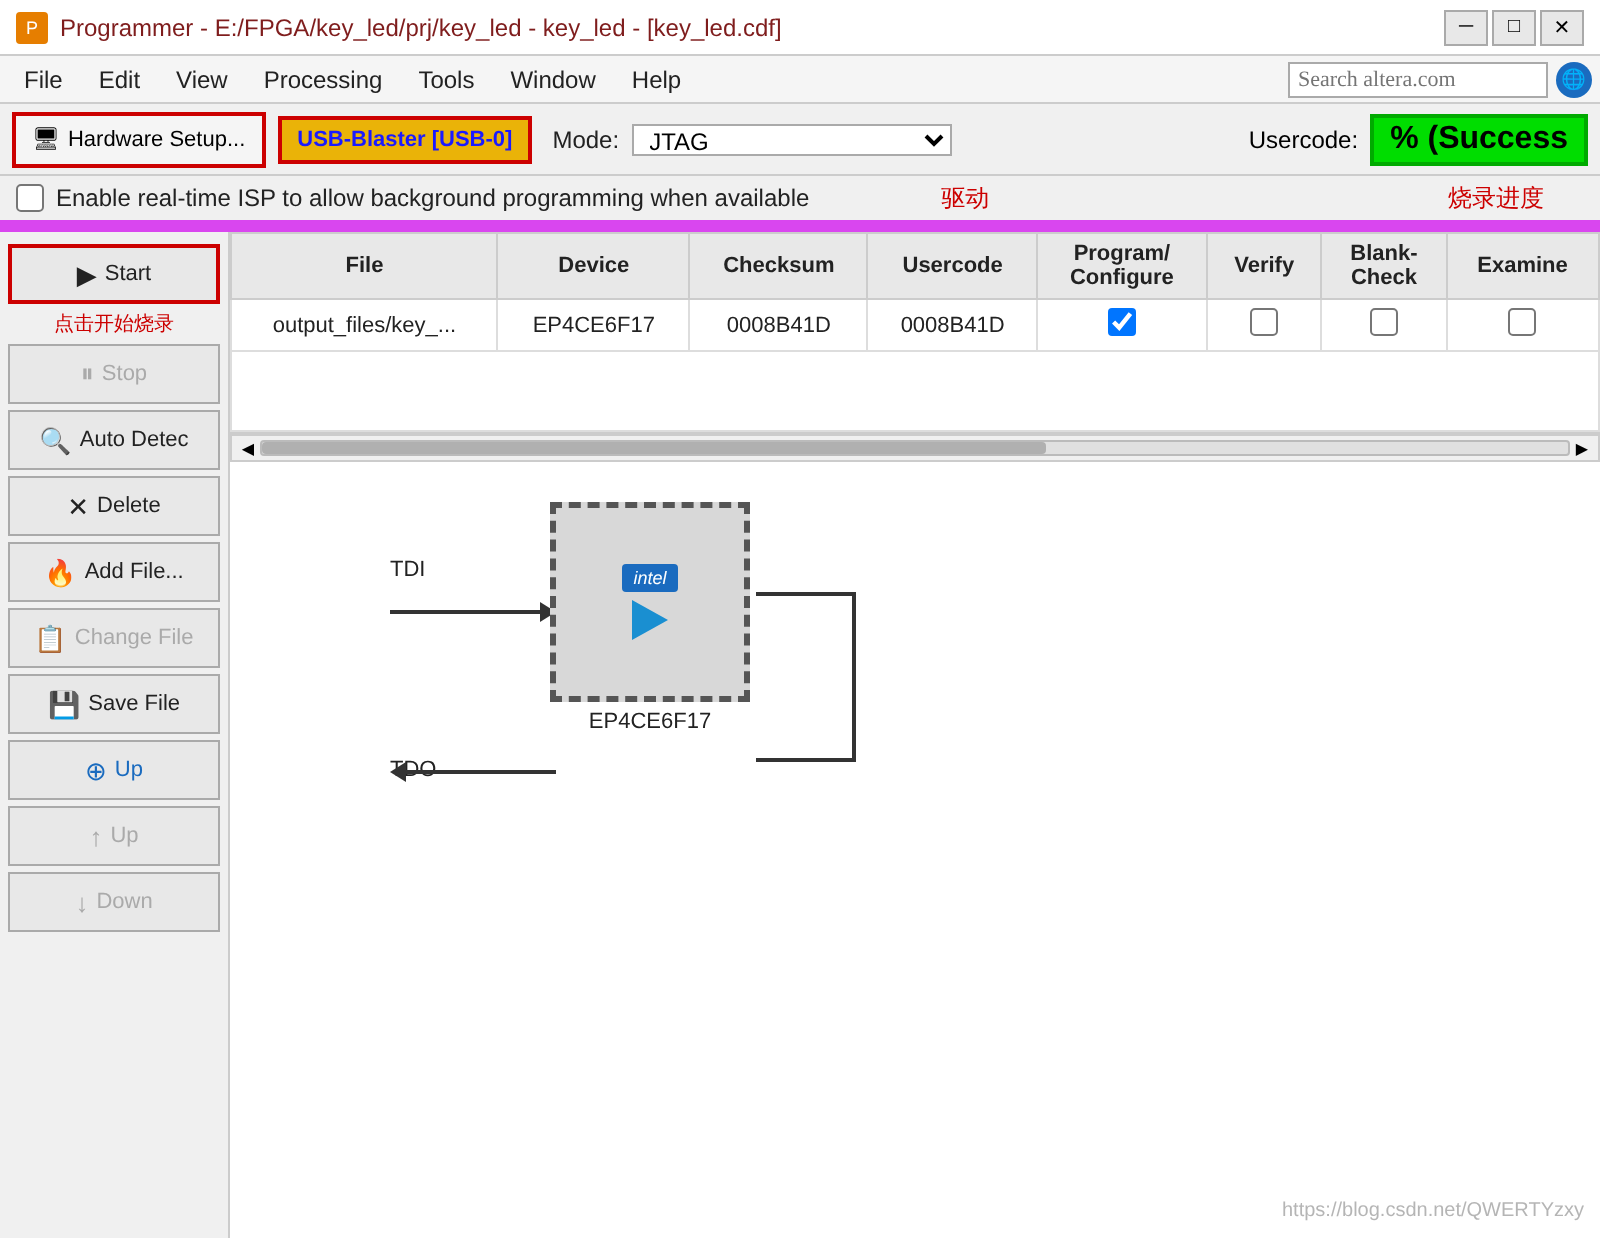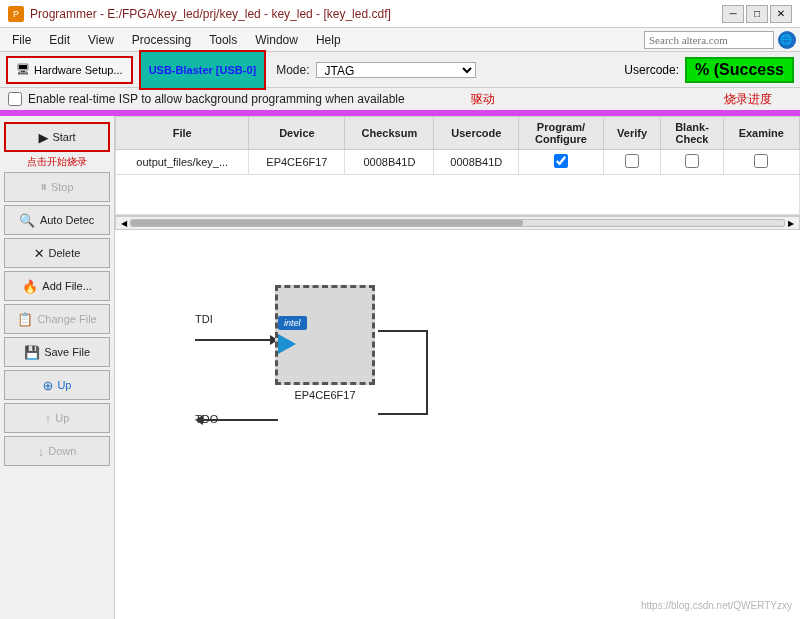--- a/index.html
+++ b/index.html
@@ -67,23 +67,23 @@
       padding: 2px 8px;
       height: 28px;
       cursor: pointer;
       display: flex;
       align-items: center;
       gap: 4px;
       font-size: 11px;
     }
     .usb-blaster-btn {
       border: 2px solid #cc0000;
-      background: #14b8a6;
+      background: #eab308;
       padding: 2px 8px;
-      height: 40px;
+      height: 24px;
       cursor: pointer;
       font-size: 11px;
       color: #1a1aff;
       font-weight: bold;
     }
     .mode-label { font-size: 12px; color: #222; margin-left: 4px; }
     .mode-dropdown {
       border: 1px solid #aaa;
       background: white;
       height: 16px;
@@ -215,36 +215,35 @@
       background: #b0b0b0;
       border-radius: 2px;
     }
     .scroll-arrow { width: 12px; height: 12px; font-size: 8px; cursor: pointer; display: flex; align-items: center; justify-content: center; }
 
     .diagram-area {
       flex: 1;
       background: white;
       position: relative;
       overflow: hidden;
-      margin-top: 35px;
     }
 
     .chip-diagram {
       position: absolute;
       top: 20px;
       left: 160px;
     }
     .chip-body {
       width: 100px;
       height: 100px;
       border: 3px dashed #555;
       background: #d8d8d8;
       display: flex;
       flex-direction: column;
-      align-items: flex-start;
+      align-items: center;
       justify-content: center;
       position: relative;
     }
     .intel-badge {
       background: #1a6bbf;
       color: white;
       font-size: 9px;
       padding: 2px 6px;
       border-radius: 2px;
       margin-bottom: 4px;

